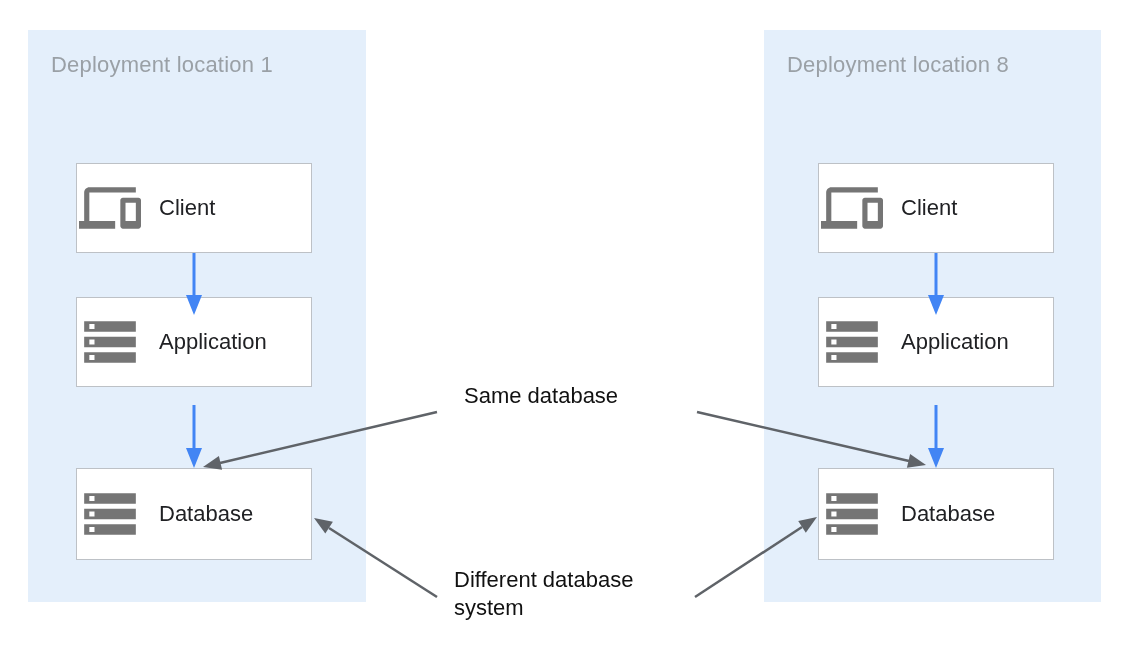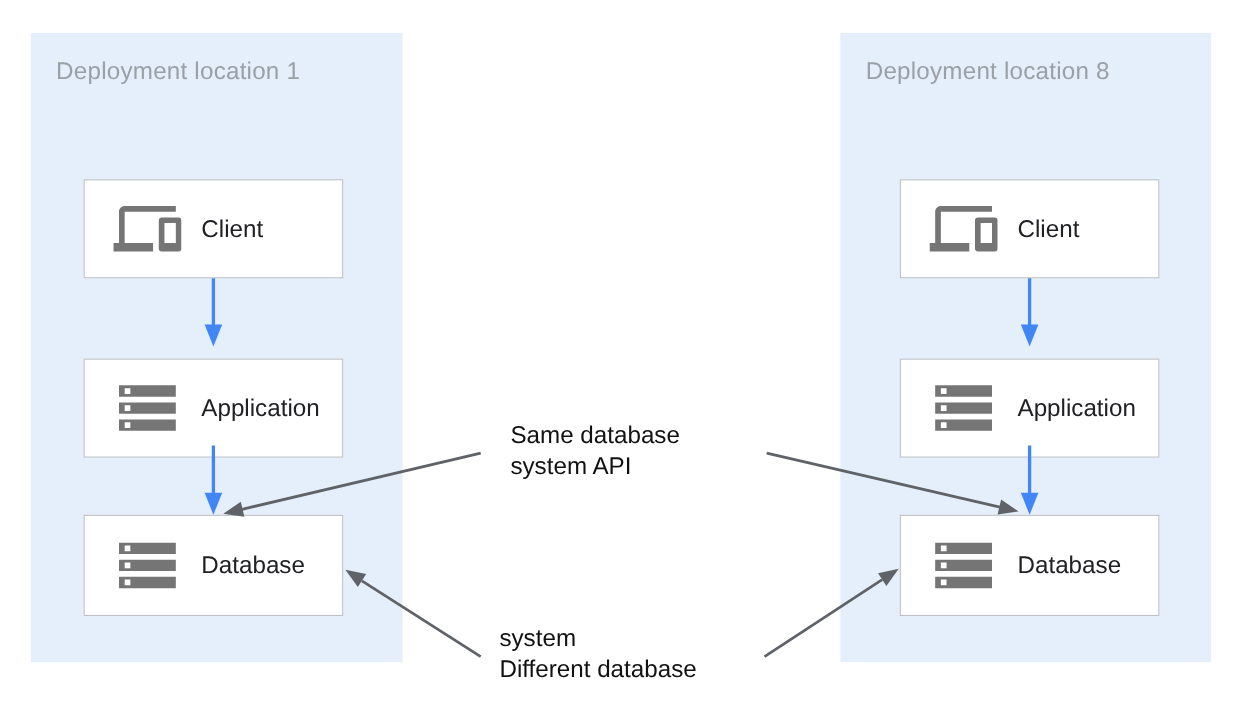--- a/index.html
+++ b/index.html
@@ -43,35 +43,35 @@
     text-align: right;
   }
   .node {
     position: absolute;
     width: 236px;
     height: 90px;
     background: var(--box-bg);
     border: 1px solid var(--box-border);
     display: flex;
     align-items: center;
-    padding-left: 26px;
+    padding-left: 2px;
     gap: 18px;
     z-index: 2;
   }
   .node .icon { display: inline-flex; flex: 0 0 auto; }
   .node .icon svg { fill: var(--icon-color); }
   .node .label {
     font-size: 22px;
     color: var(--node-text);
     white-space: nowrap;
   }
   .p1 { left: 76px; }
   .p2 { left: 818px; }
   .row-client { top: 163px; }
-  .row-app    { top: 326px; }
+  .row-app    { top: 297px; }
   .row-db     { top: 468px; height: 92px; }
   .arrows {
     position: absolute;
     left: 0; top: 0;
     width: 1132px; height: 662px;
     z-index: 3;
     pointer-events: none;
   }
   .arrows .flow-line { stroke: var(--flow-arrow); stroke-width: 3; }
   .arrows .flow-head { fill: var(--flow-arrow); }
@@ -183,20 +183,19 @@
     <span class="icon">
       <svg viewBox="0 0 24 24" width="62" height="62">
           <path d="M2 20h20v-4H2v4zm2-3h2v2H4v-2zM2 4v4h20V4H2zm4 3H4V5h2v2zm-4 7h20v-4H2v4zm2-3h2v2H4v-2z"></path>
         </svg>
     </span>
     <span class="label">Database</span>
   </div>
 
   <div class="annotation annotation-same">
     <div>Same database</div>
-    <div>system API</div>
   </div>
   <div class="annotation annotation-diff">
+    <div>Different database</div>
     <div>system</div>
-    <div>Different database</div>
   </div>
 
 </div>
 
 </body></html>

